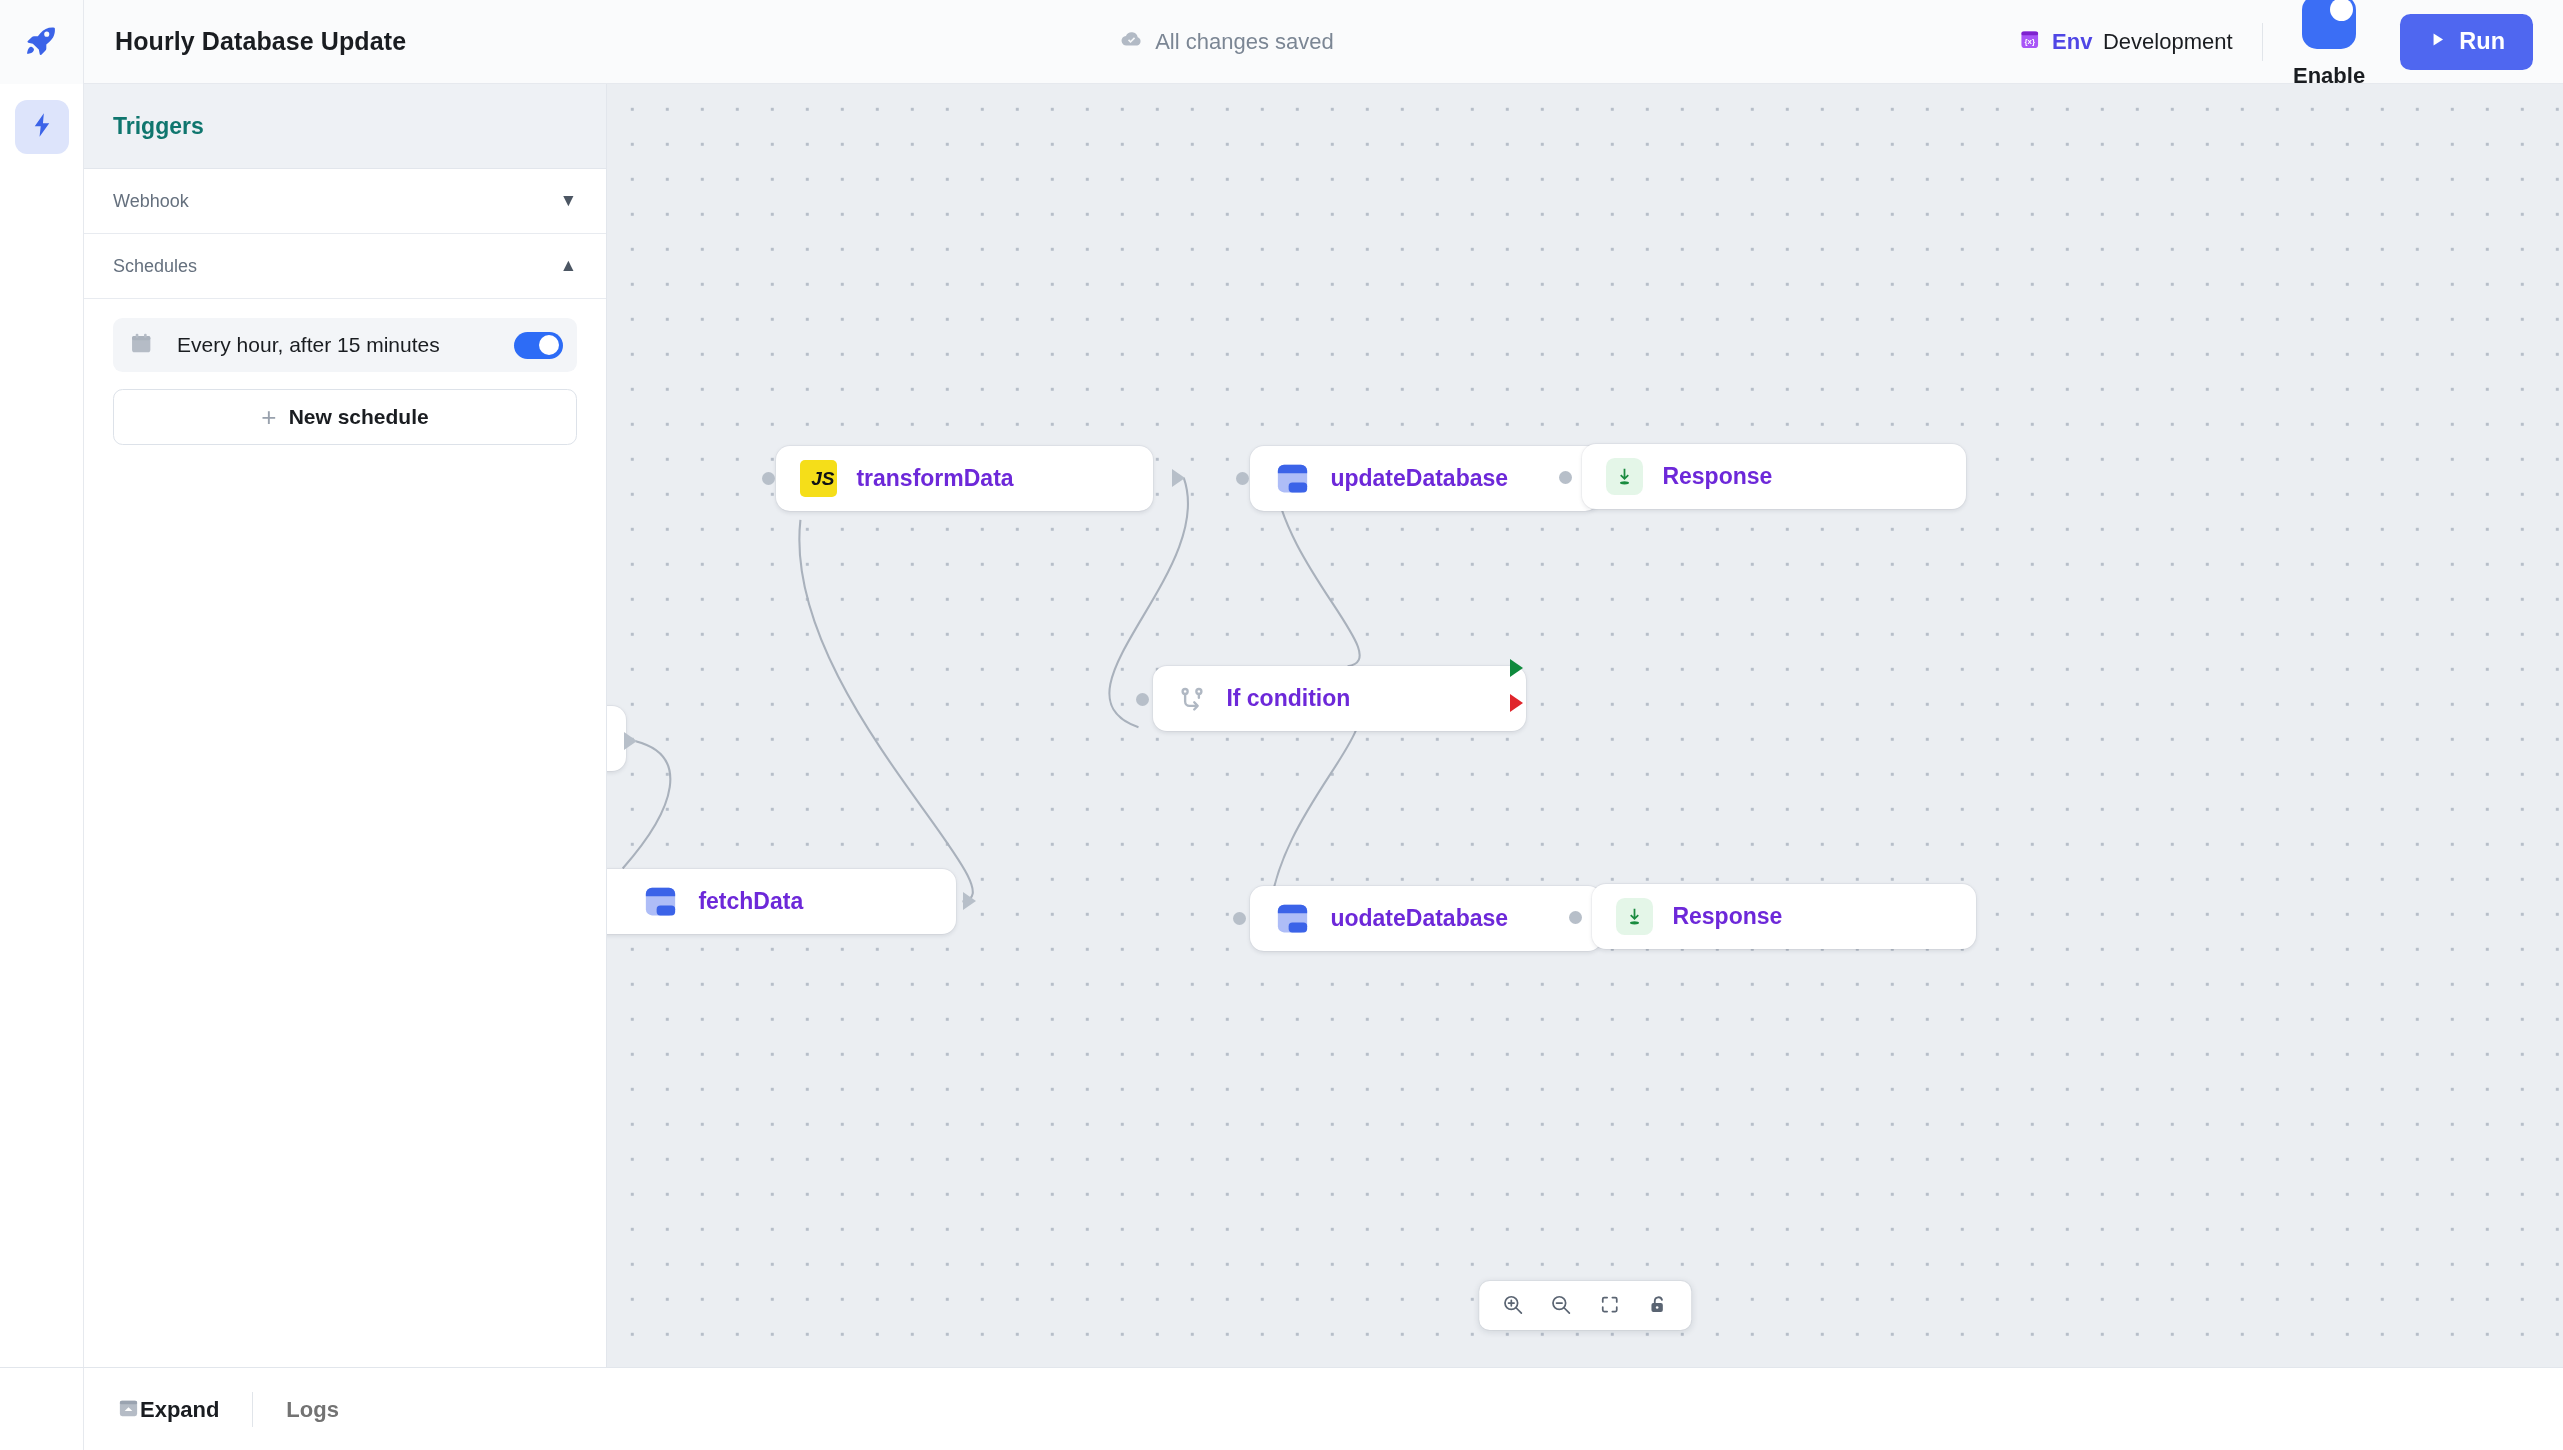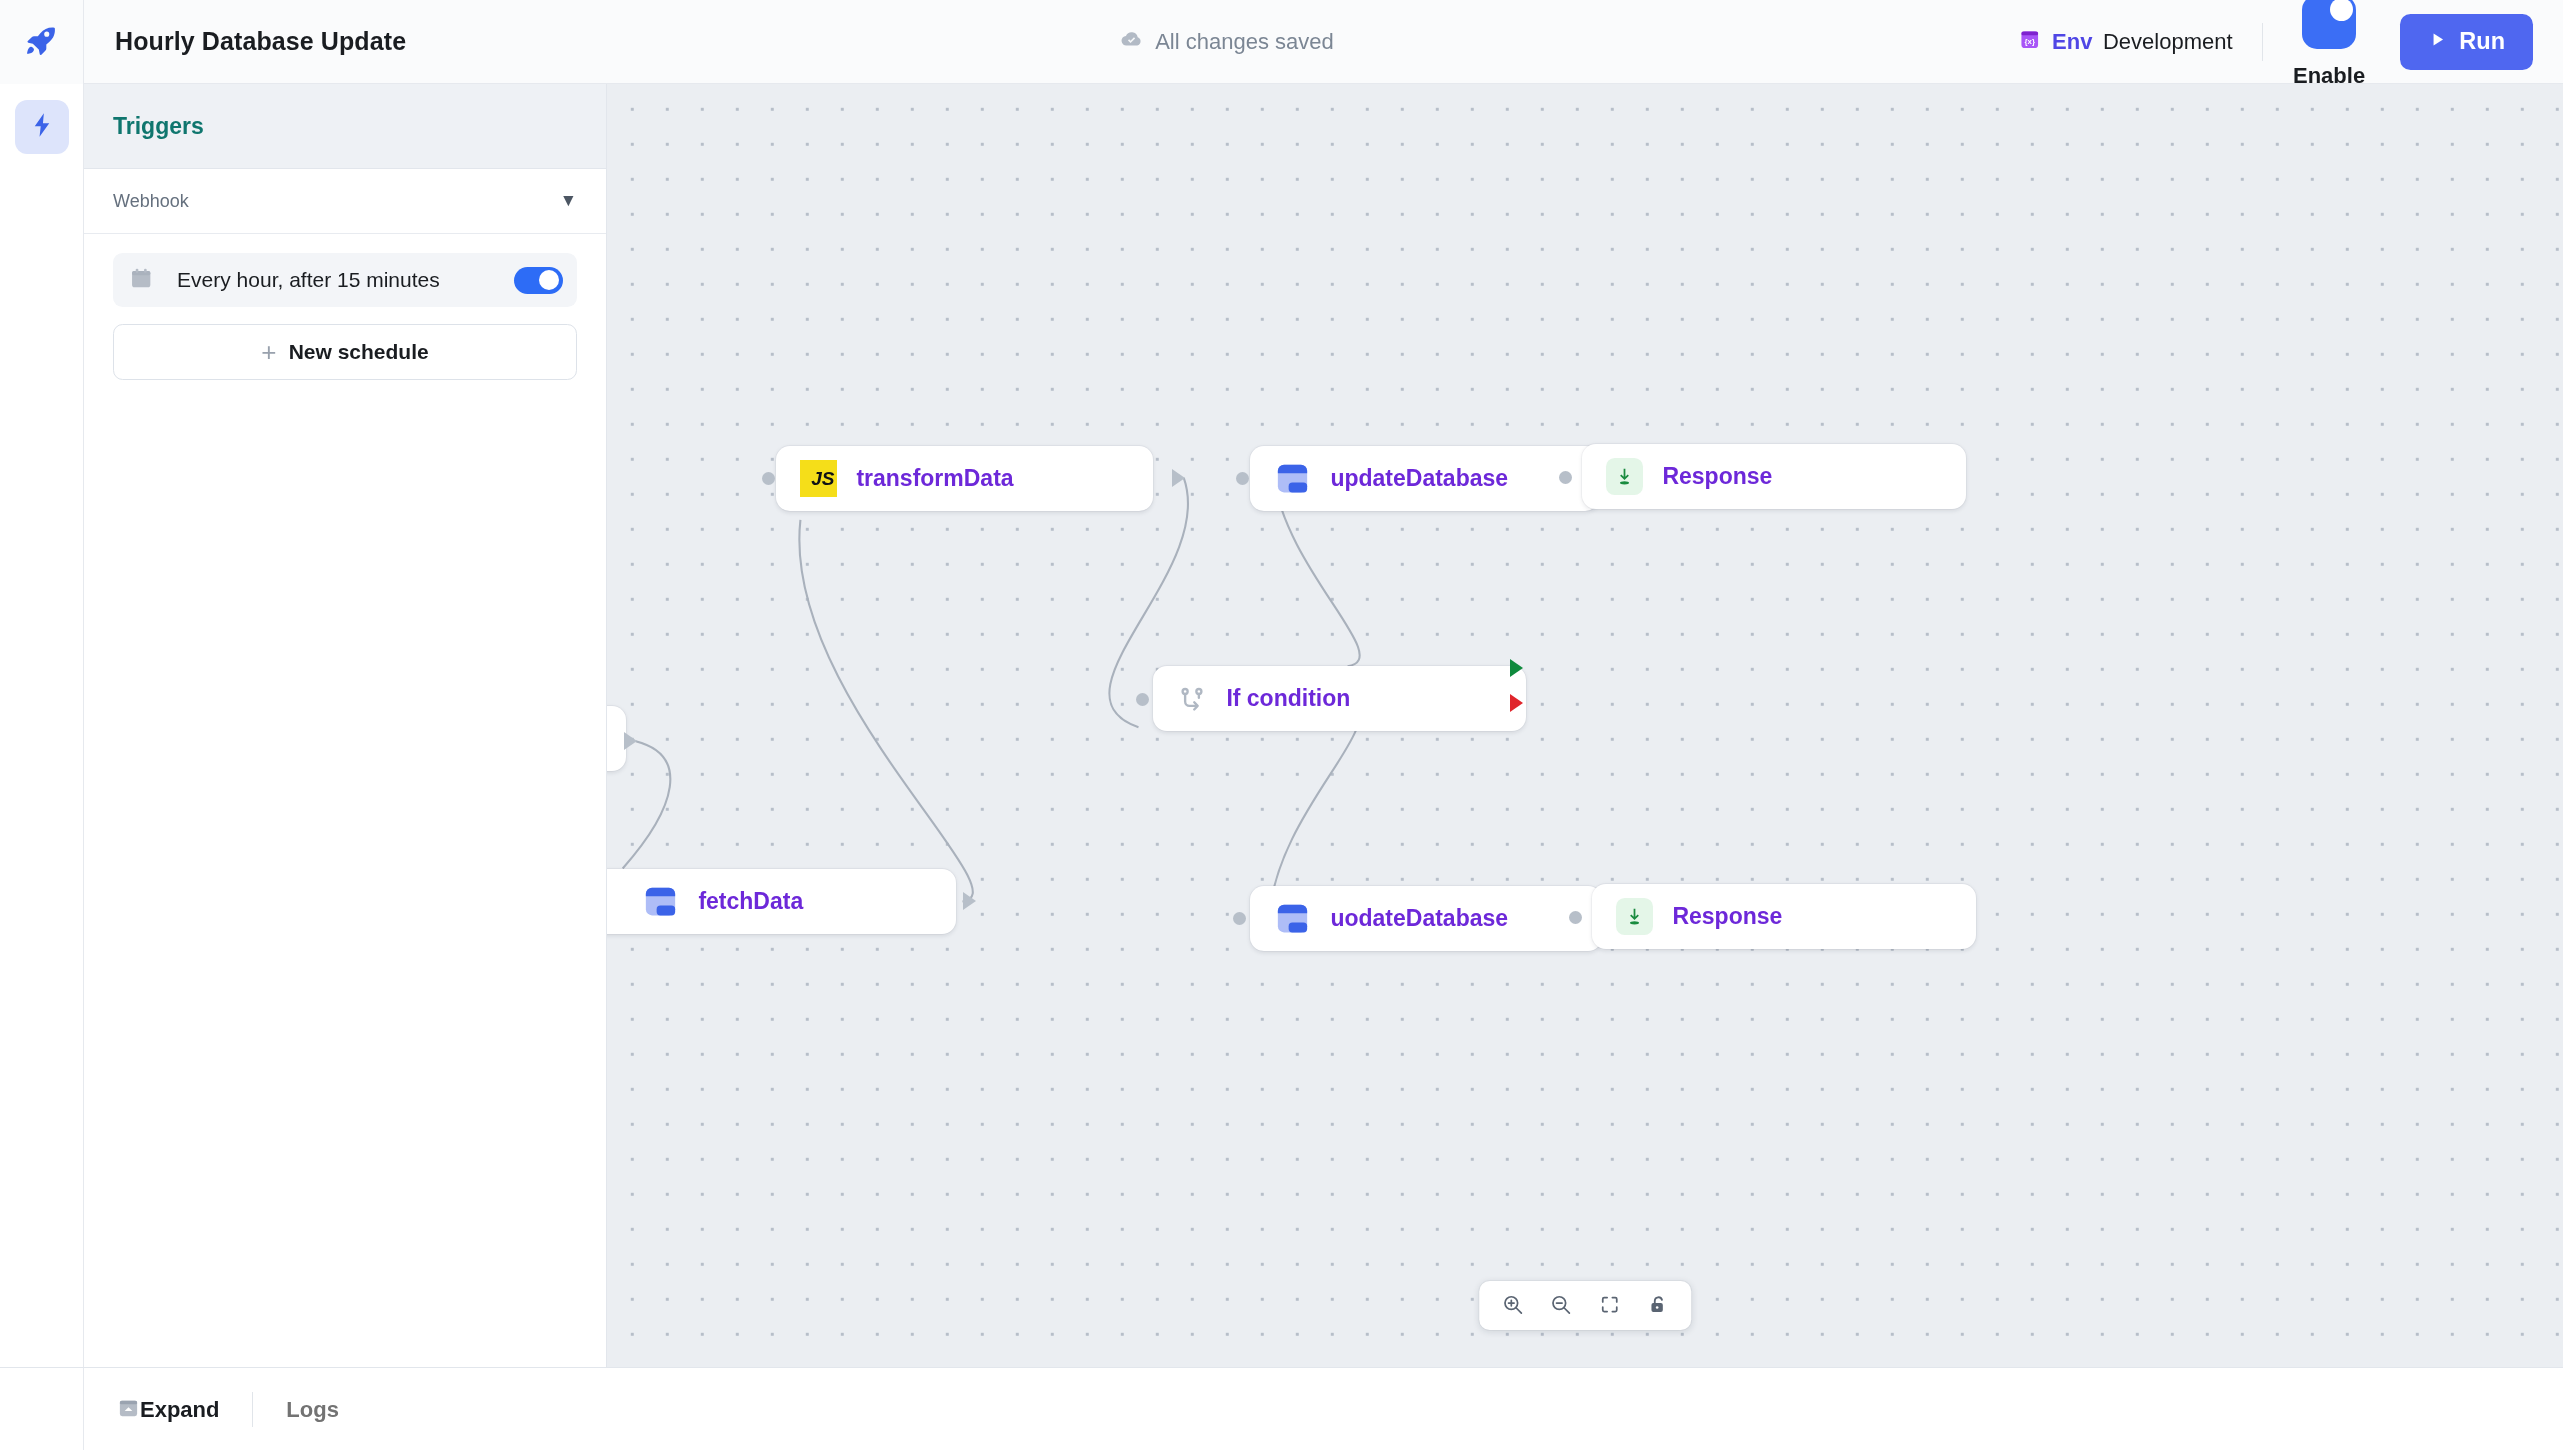--- a/index.html
+++ b/index.html
@@ -113,21 +113,21 @@
   .edges { position: absolute; inset: 0; width: 100%; height: 100%; pointer-events: none; }
 
   .node {
     position: absolute; background: #fff; border-radius: 14px;
     box-shadow: 0 1.7px 4.4px rgba(20,30,50,.10), 0 0 0 0.9px rgba(20,30,50,.035);
     display: flex; align-items: center; height: 65px; padding-left: 24.4px; cursor: pointer;
   }
   .node-label { font-size: 23px; font-weight: 700; color: #6d28d9; white-space: nowrap; }
   .node-icon { flex: 0 0 auto; margin-right: 19px; display: flex; align-items: center; }
   .ic-js {
-    width: 37px; height: 37px; border-radius: 0; background: #f5de19;
+    width: 37px; height: 37px; border-radius: 5px; background: #f5de19;
     color: #0f1115; font-size: 19px; font-weight: 700; font-style: italic;
     display: flex; align-items: center; justify-content: center;
     font-family: "Liberation Sans", sans-serif;
     padding-left: 8px;
   }
   .ic-resp {
     width: 37px; height: 37px; border-radius: 8.7px; background: #e4f6e8;
     display: flex; align-items: center; justify-content: center;
   }
   .port-dot {
@@ -234,20 +234,24 @@
     <div class="sidebar">
       <div class="sidebar-head">
         <span class="sidebar-head-title">Triggers</span>
       </div>
 
       <div class="section-row">
         <span class="section-label">Webhook</span>
         <span class="caret">▼</span>
       </div>
 
+      <div class="section-row">
+        <span class="section-label">Schedules</span>
+        <span class="caret">▲</span>
+      </div>
 
       <div class="section-body">
         <div class="schedule-item">
           <span>
             <svg width="24.4" height="24.4" viewBox="0 0 24 24" fill="#b5bcc6">
               <rect x="3" y="5" width="18" height="16" rx="2.5"></rect>
               <rect x="3" y="5" width="18" height="4" rx="1.6" fill="#aab2bd"></rect>
               <rect x="6.6" y="2.6" width="2.6" height="4" rx="1.2" fill="#b5bcc6"></rect>
               <rect x="14.8" y="2.6" width="2.6" height="4" rx="1.2" fill="#b5bcc6"></rect>
             </svg>

